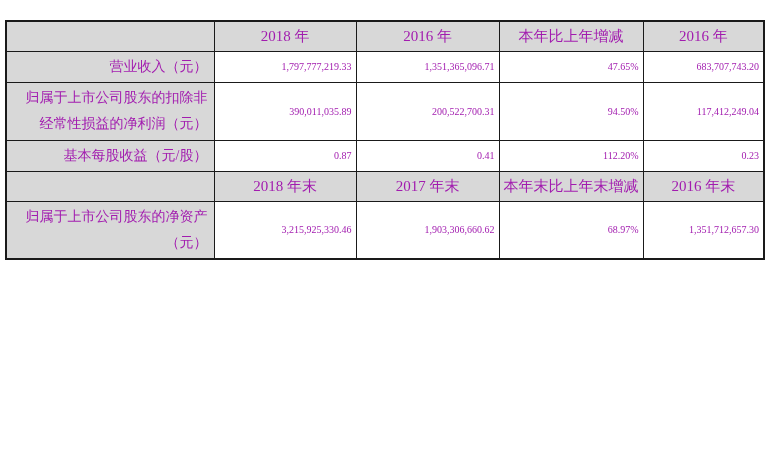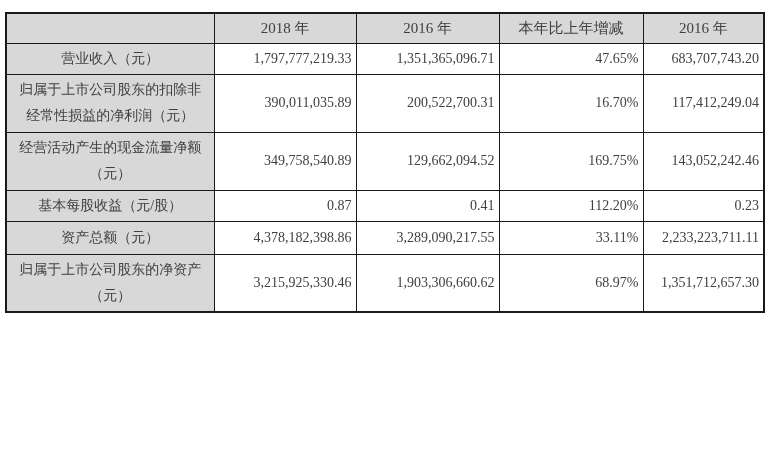--- a/index.html
+++ b/index.html
@@ -5,23 +5,23 @@
   html, body {
     margin: 0;
     padding: 0;
     background: #ffffff;
     width: 769px;
   }
   .page {
     width: 769px;
     height: 459px;
     box-sizing: border-box;
-    padding: 12px 5px;
+    padding: 20px 5px;
     font-family: "Liberation Serif", "DejaVu Serif", serif;
-    color: #404040;
+    color: #a21caf;
   }
   table.fin {
     border-collapse: collapse;
     table-layout: fixed;
     width: 758px;
     border: 2px solid #1a1a1a;
   }
   table.fin td, table.fin th {
     border: 1px solid #1a1a1a;
     box-sizing: border-box;
@@ -35,30 +35,30 @@
   col.c-y2016  { width: 121px; }
 
   .hdr td {
     background: #d8d8d8;
     text-align: center;
     font-size: 15px;
     vertical-align: middle;
   }
   td.lbl {
     background: #d8d8d8;
-    text-align: center;
+    text-align: right;
     font-size: 14px;
     line-height: 26px;
     padding: 2px 6px;
     vertical-align: middle;
   }
   td.num {
     background: #ffffff;
     text-align: right;
-    font-size: 14px;
+    font-size: 10px;
     padding: 2px 4px 2px 2px;
     vertical-align: middle;
     font-family: "Liberation Serif", "DejaVu Serif", serif;
   }
   tr.h-hdr { height: 30px; }
   tr.h-s   { height: 31px; }
   tr.h-m   { height: 58px; }
   tr.h-b   { height: 33px; }
   tr.h-l   { height: 57px; }
 </style>
@@ -90,50 +90,43 @@
       <td class="num">1,351,365,096.71</td>
       <td class="num">47.65%</td>
       <td class="num">683,707,743.20</td>
     </tr>
 
 
     <tr class="h-m">
       <td class="lbl">归属于上市公司股东的扣除非经常性损益的净利润（元）</td>
       <td class="num">390,011,035.89</td>
       <td class="num">200,522,700.31</td>
-      <td class="num">16.70%</td>
+      <td class="num">94.50%</td>
       <td class="num">117,412,249.04</td>
     </tr>
 
-    <tr class="h-m">
-      <td class="lbl">经营活动产生的现金流量净额（元）</td>
-      <td class="num">349,758,540.89</td>
-      <td class="num">129,662,094.52</td>
-      <td class="num">169.75%</td>
-      <td class="num">143,052,242.46</td>
-    </tr>
 
     <tr class="h-s">
       <td class="lbl">基本每股收益（元/股）</td>
       <td class="num">0.87</td>
       <td class="num">0.41</td>
       <td class="num">112.20%</td>
       <td class="num">0.23</td>
     </tr>
 
 
 
+    <tr class="hdr h-hdr">
+      <td class="lbl"></td>
+      <td>2018 年末</td>
+      <td>2017 年末</td>
+      <td>本年末比上年末增减</td>
+      <td>2016 年末</td>
+    </tr>
 
-    <tr class="h-b">
-      <td class="lbl">资产总额（元）</td>
-      <td class="num">4,378,182,398.86</td>
-      <td class="num">3,289,090,217.55</td>
-      <td class="num">33.11%</td>
-      <td class="num">2,233,223,711.11</td>
-    </tr>
 
     <tr class="h-l">
       <td class="lbl">归属于上市公司股东的净资产（元）</td>
       <td class="num">3,215,925,330.46</td>
       <td class="num">1,903,306,660.62</td>
       <td class="num">68.97%</td>
       <td class="num">1,351,712,657.30</td>
     </tr>
   </tbody>
     </table>

